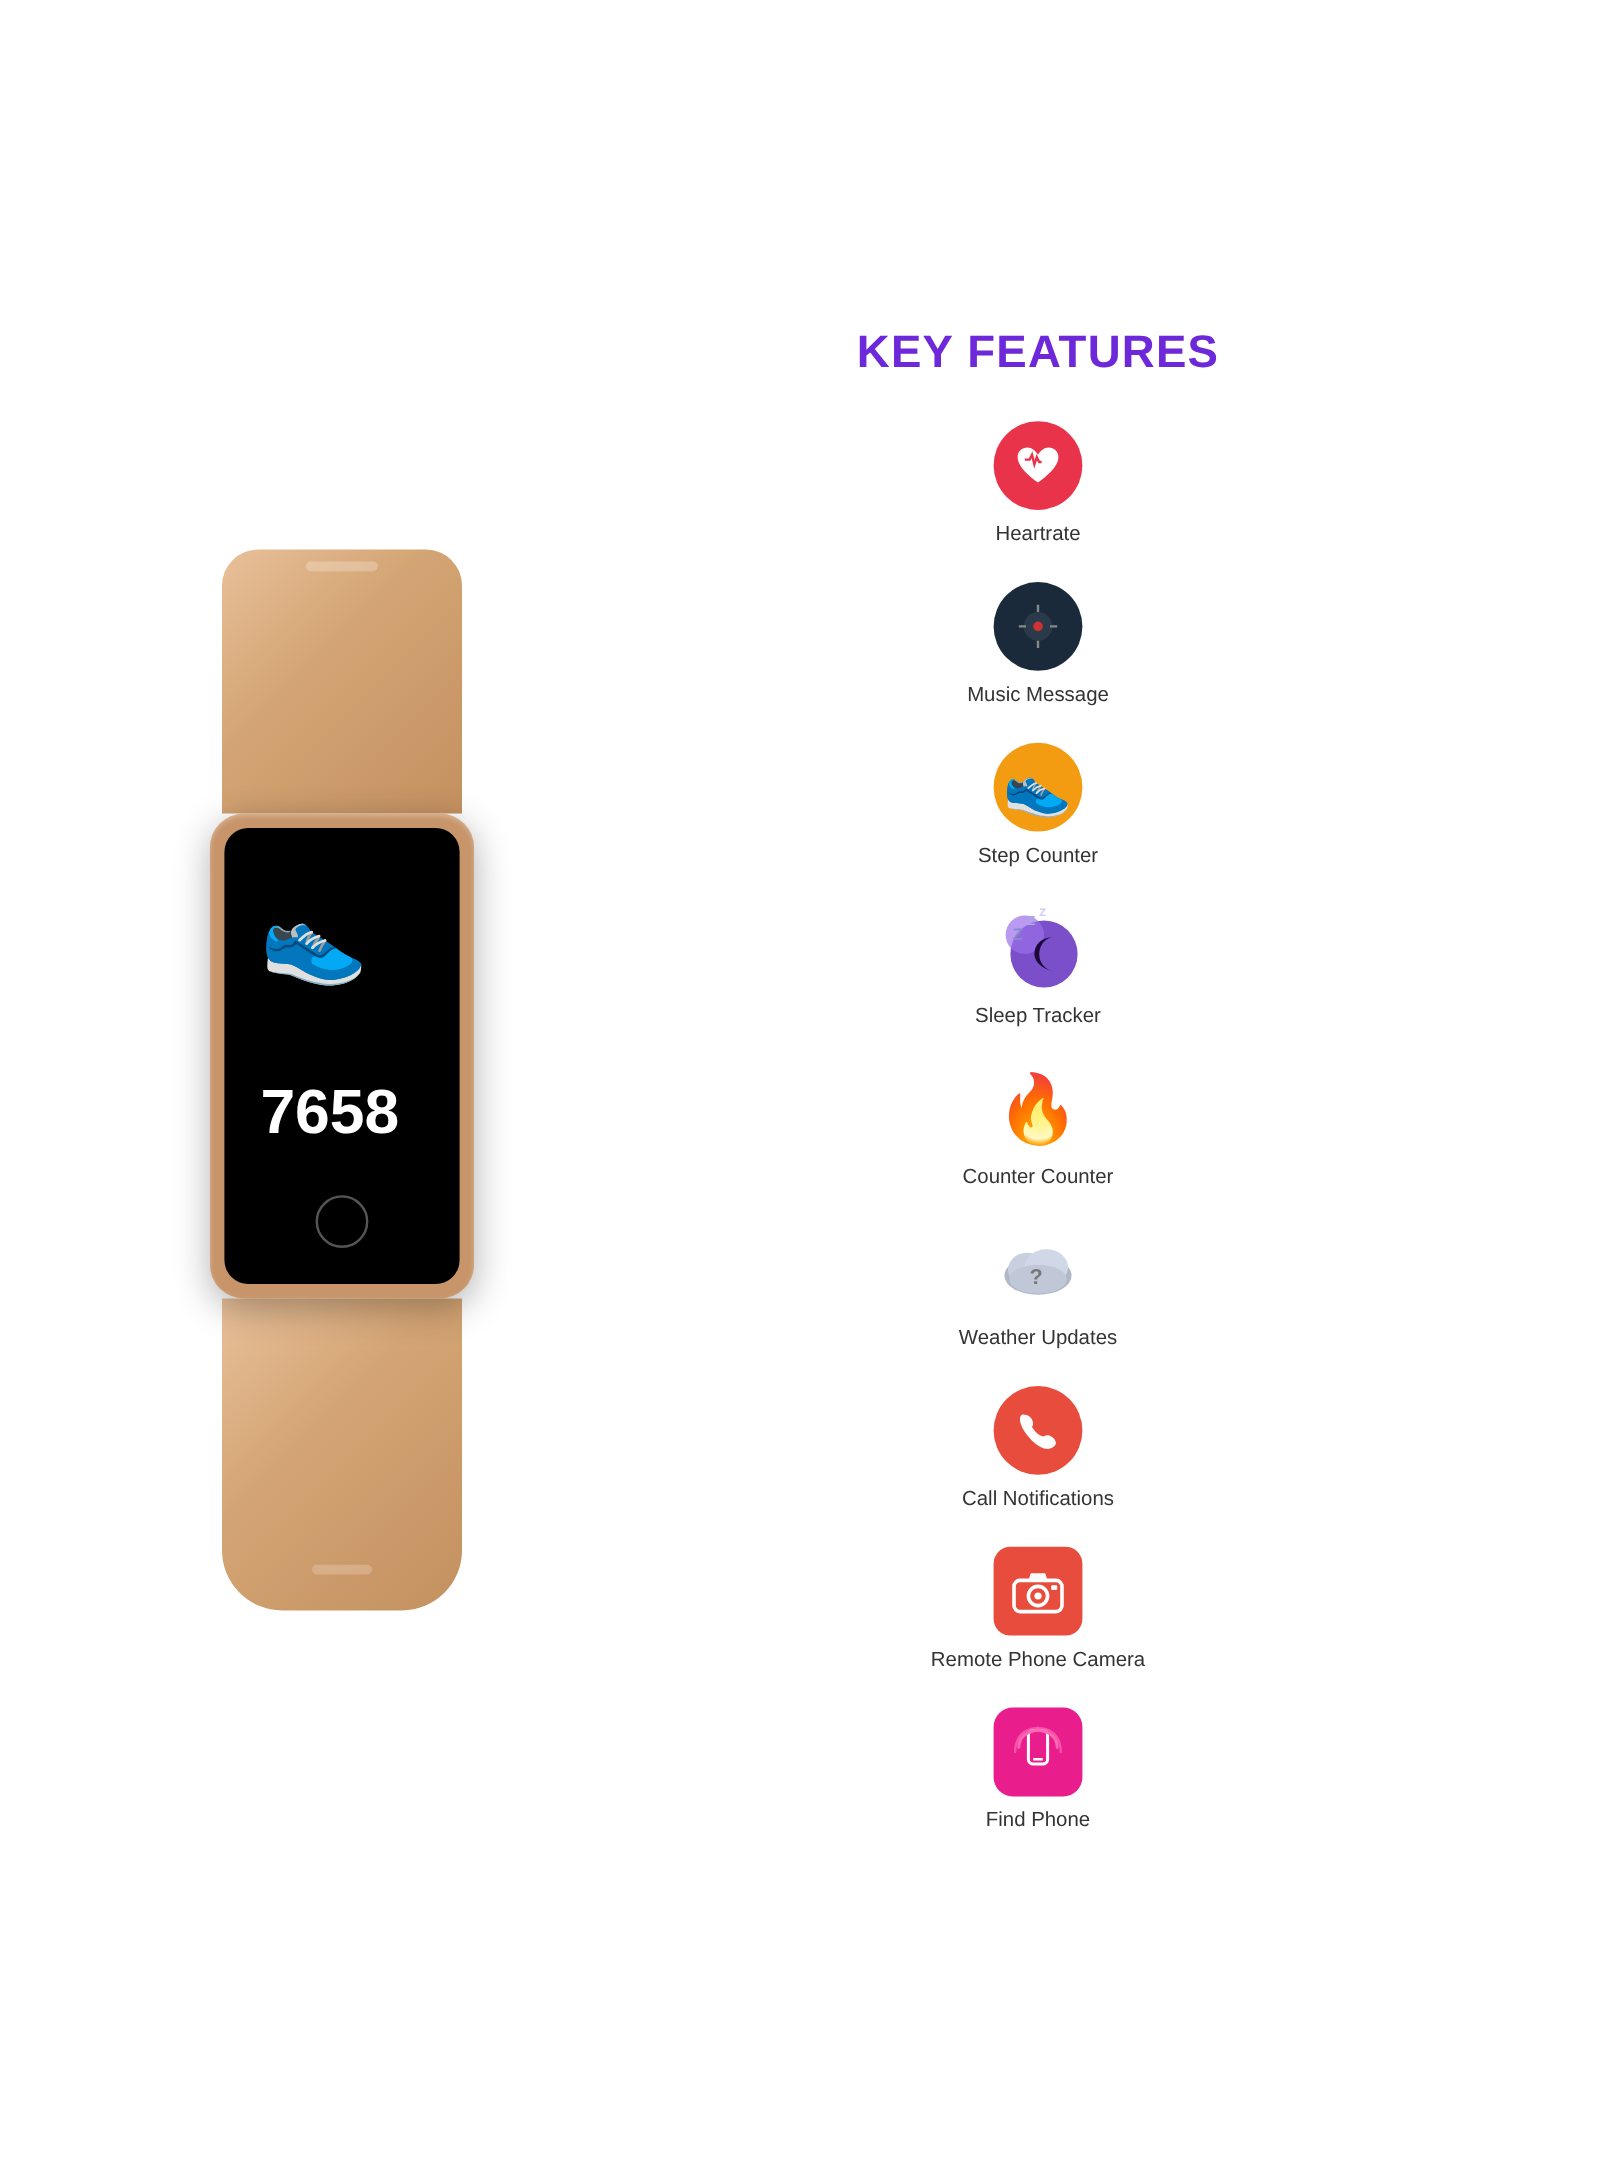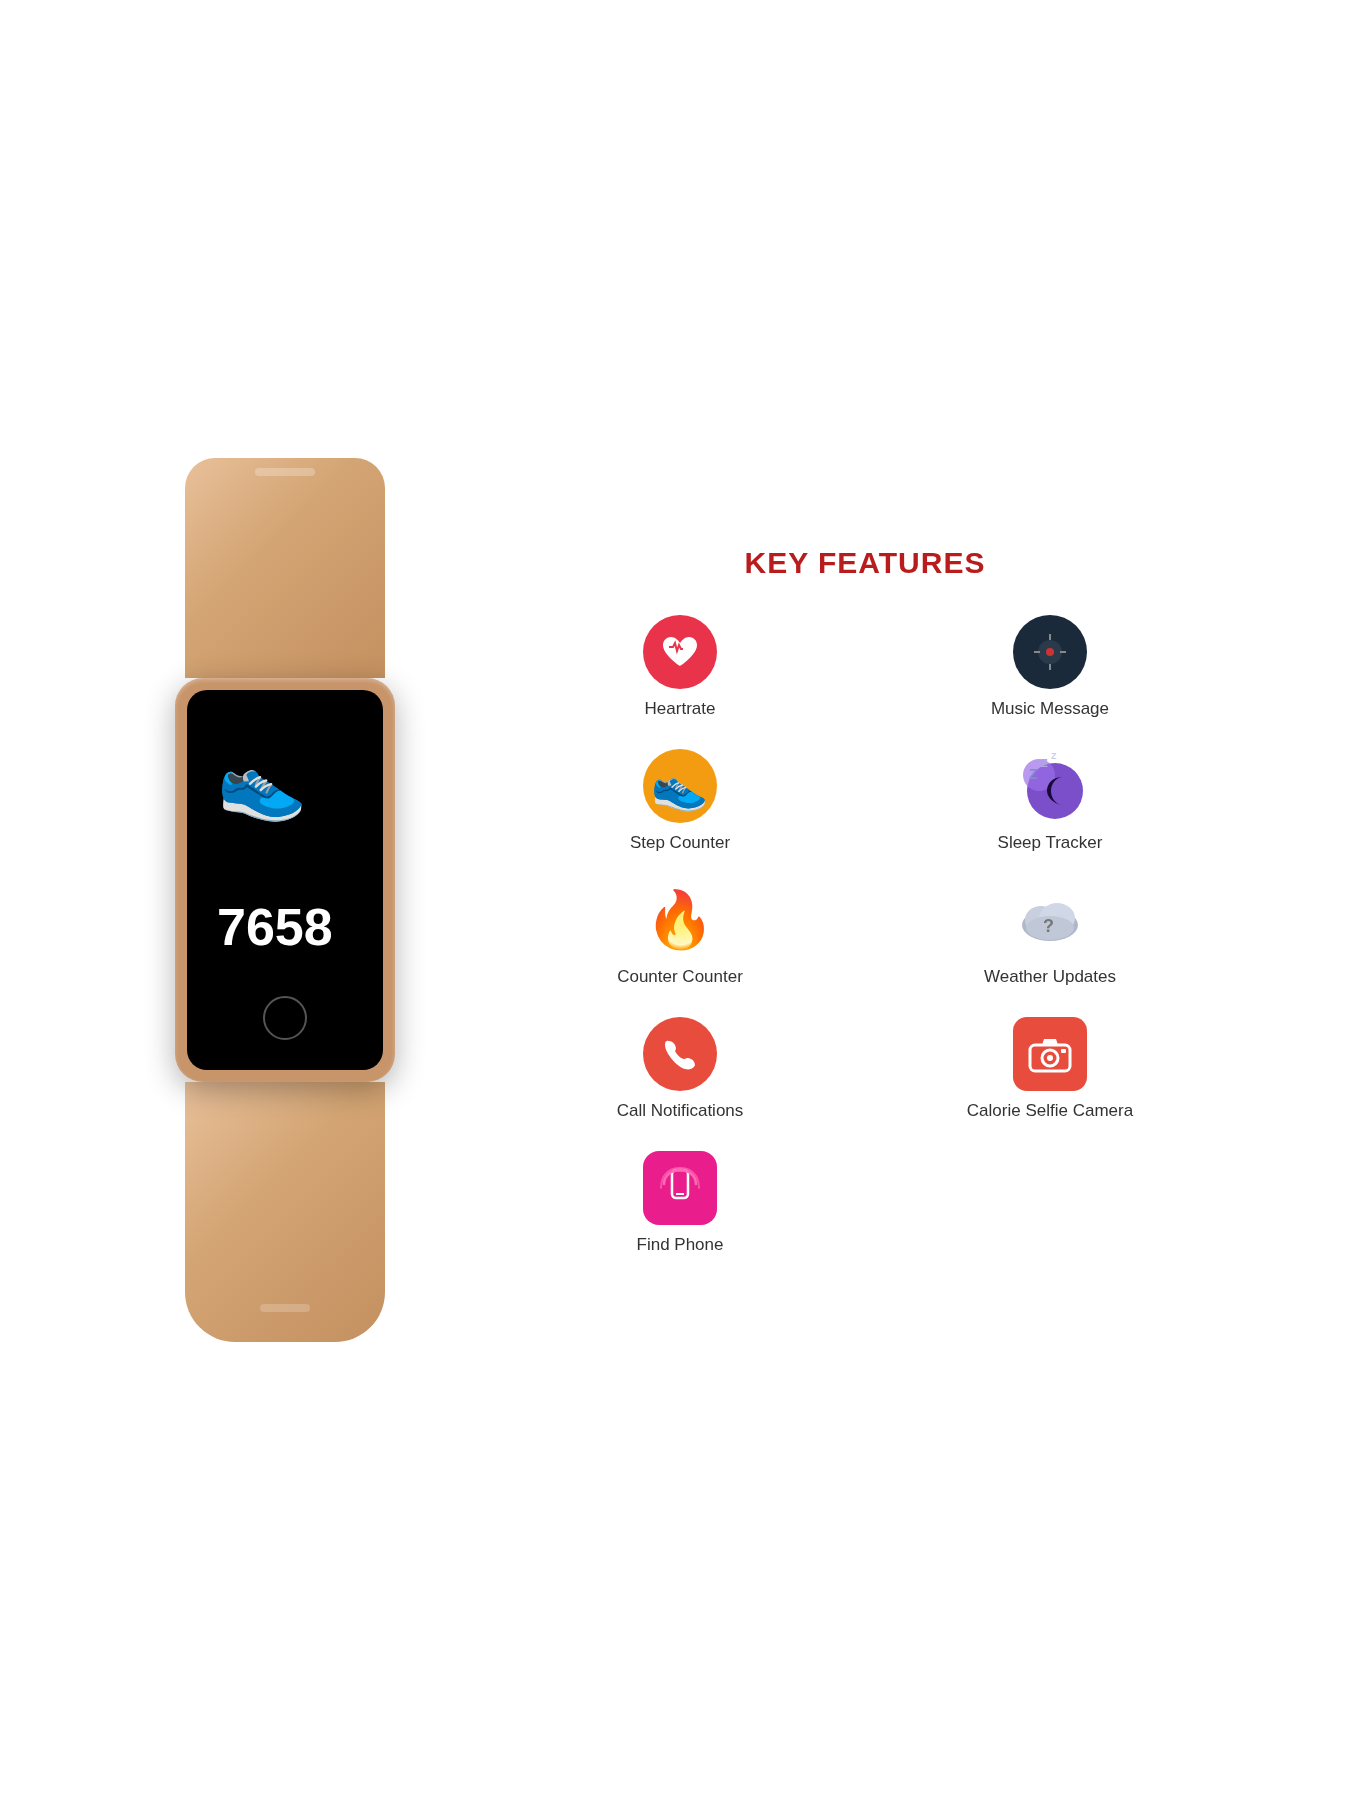--- a/index.html
+++ b/index.html
@@ -112,29 +112,29 @@
     }
 
     
     .features-section {
       display: flex;
       flex-direction: column;
       align-items: center;
       flex: 1;
     }
     .features-title {
-      font-size: 30px;
+      font-size: 38px;
       font-weight: 900;
-      color: #b91c1c;
+      color: #6d28d9;
       margin-bottom: 35px;
       letter-spacing: 1px;
     }
     .features-grid {
       display: grid;
-      grid-template-columns: 1fr 1fr;
+      grid-template-columns: 1fr;
       gap: 30px 20px;
       width: 100%;
     }
     .feature-item {
       display: flex;
       flex-direction: column;
       align-items: center;
       gap: 10px;
     }
     .feature-label {
@@ -365,21 +365,21 @@
       <div class="feature-item">
         <div class="icon-camera">
           <svg width="44" height="38" viewBox="0 0 44 38">
             <rect x="2" y="10" width="40" height="26" rx="5" fill="none" stroke="white" stroke-width="3"></rect>
             <path d="M14 10 L16 4 L28 4 L30 10Z" fill="white"></path>
             <circle cx="22" cy="23" r="8" fill="none" stroke="white" stroke-width="3"></circle>
             <circle cx="22" cy="23" r="3" fill="white"></circle>
             <rect x="33" y="14" width="5" height="4" rx="1" fill="white"></rect>
           </svg>
         </div>
-        <span class="feature-label">Calorie Selfie Camera</span>
+        <span class="feature-label">Remote Phone Camera</span>
       </div>
 
       <div class="feature-item">
         <div class="icon-findphone">
           <svg width="44" height="44" viewBox="0 0 44 44">
             <rect x="14" y="4" width="16" height="28" rx="4" fill="none" stroke="white" stroke-width="2.5"></rect>
             <line x1="18" y1="28" x2="26" y2="28" stroke="white" stroke-width="2"></line>
 
             <path d="M6 18 C6 10 13 4 22 4" stroke="#ff69b4" stroke-width="2.5" fill="none" stroke-linecap="round"></path>
             <path d="M3 22 C3 9 11 2 22 2" stroke="#ff69b4" stroke-width="2" fill="none" stroke-linecap="round" opacity="0.7"></path>

